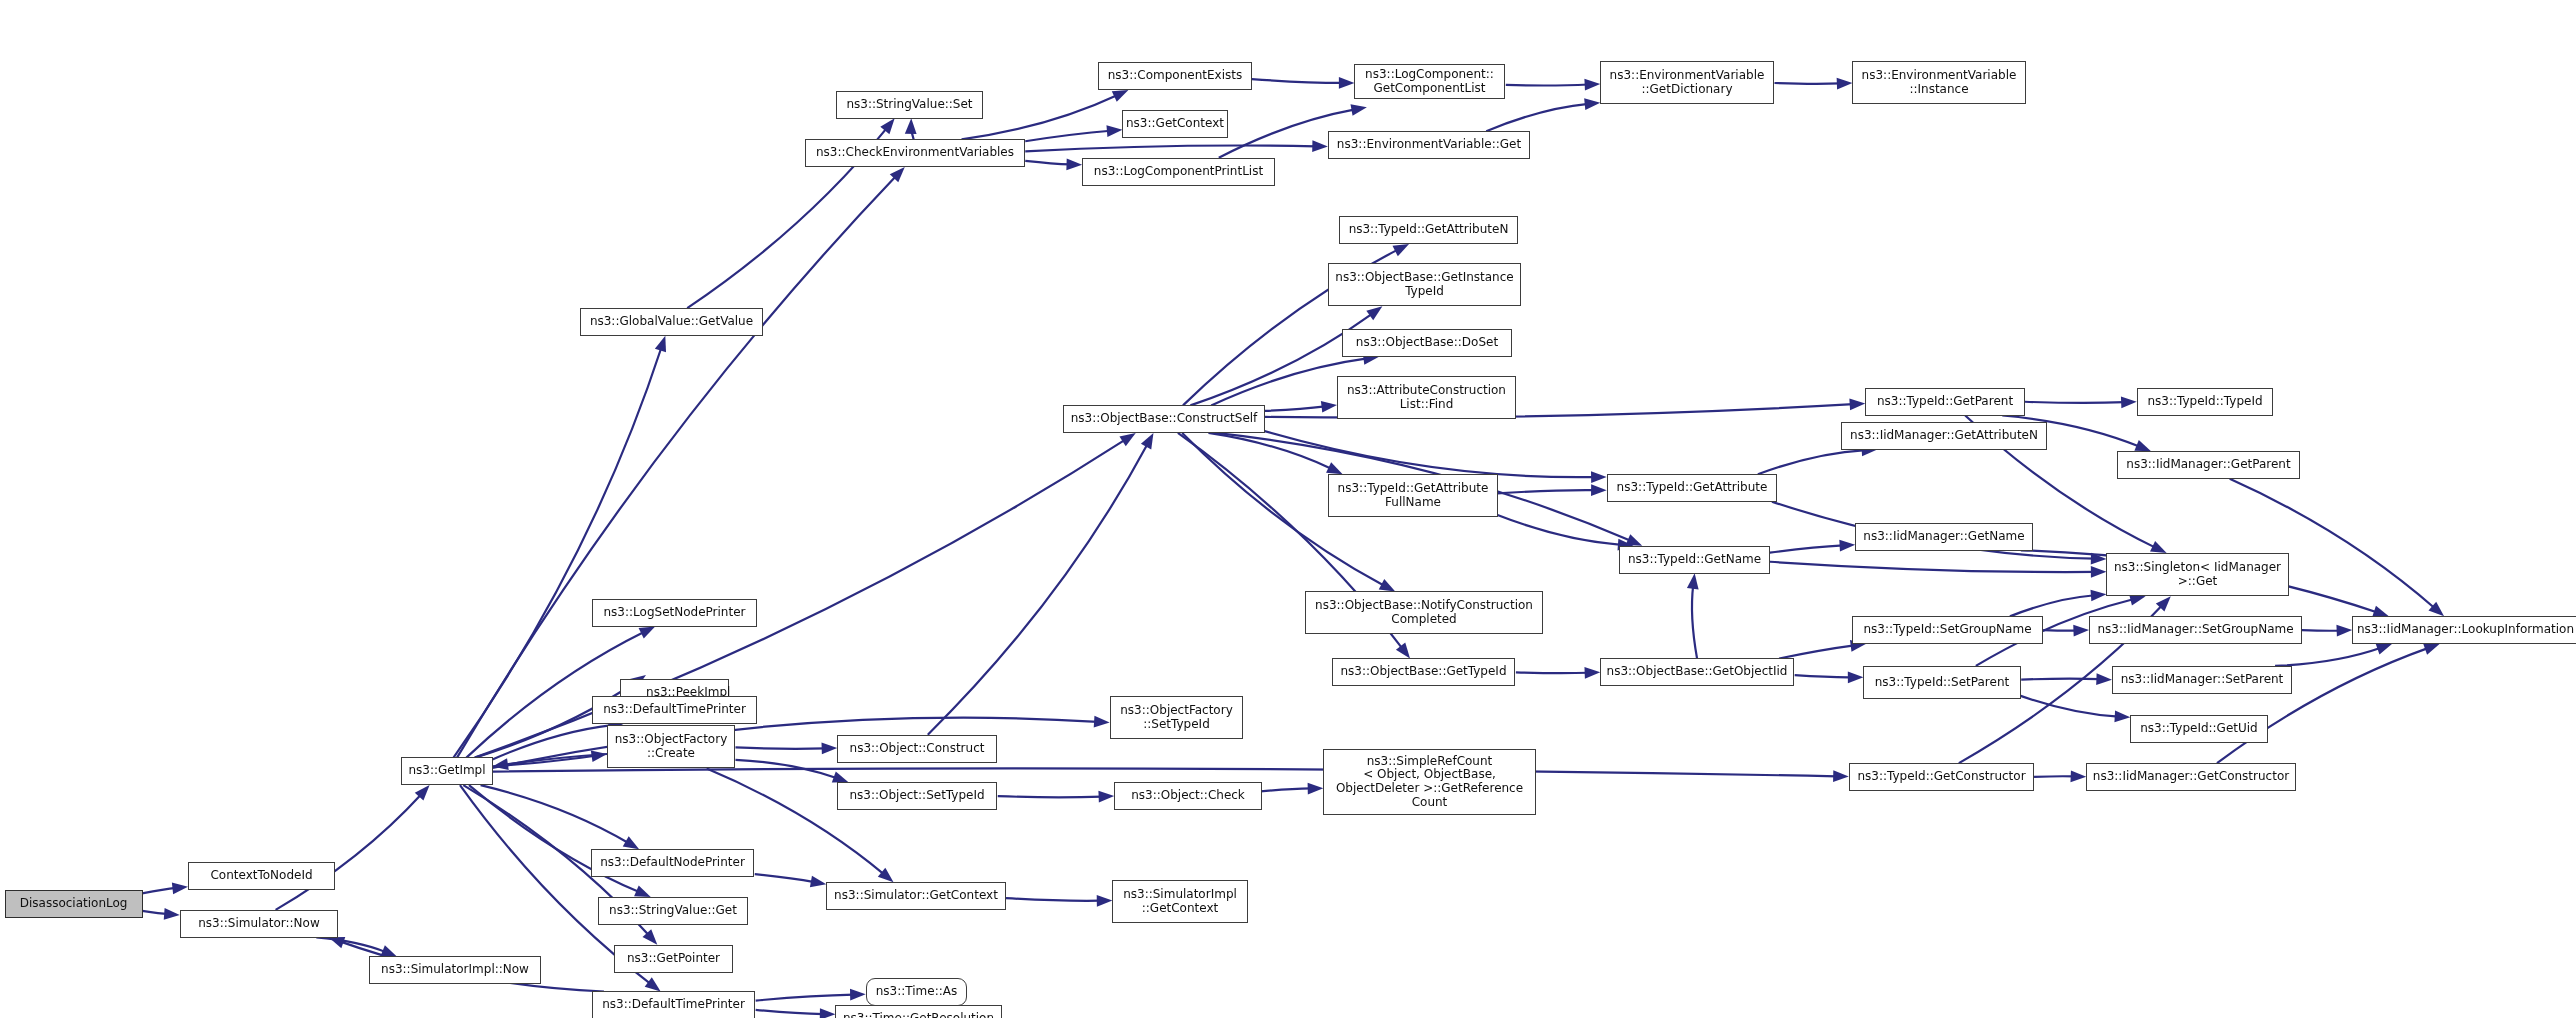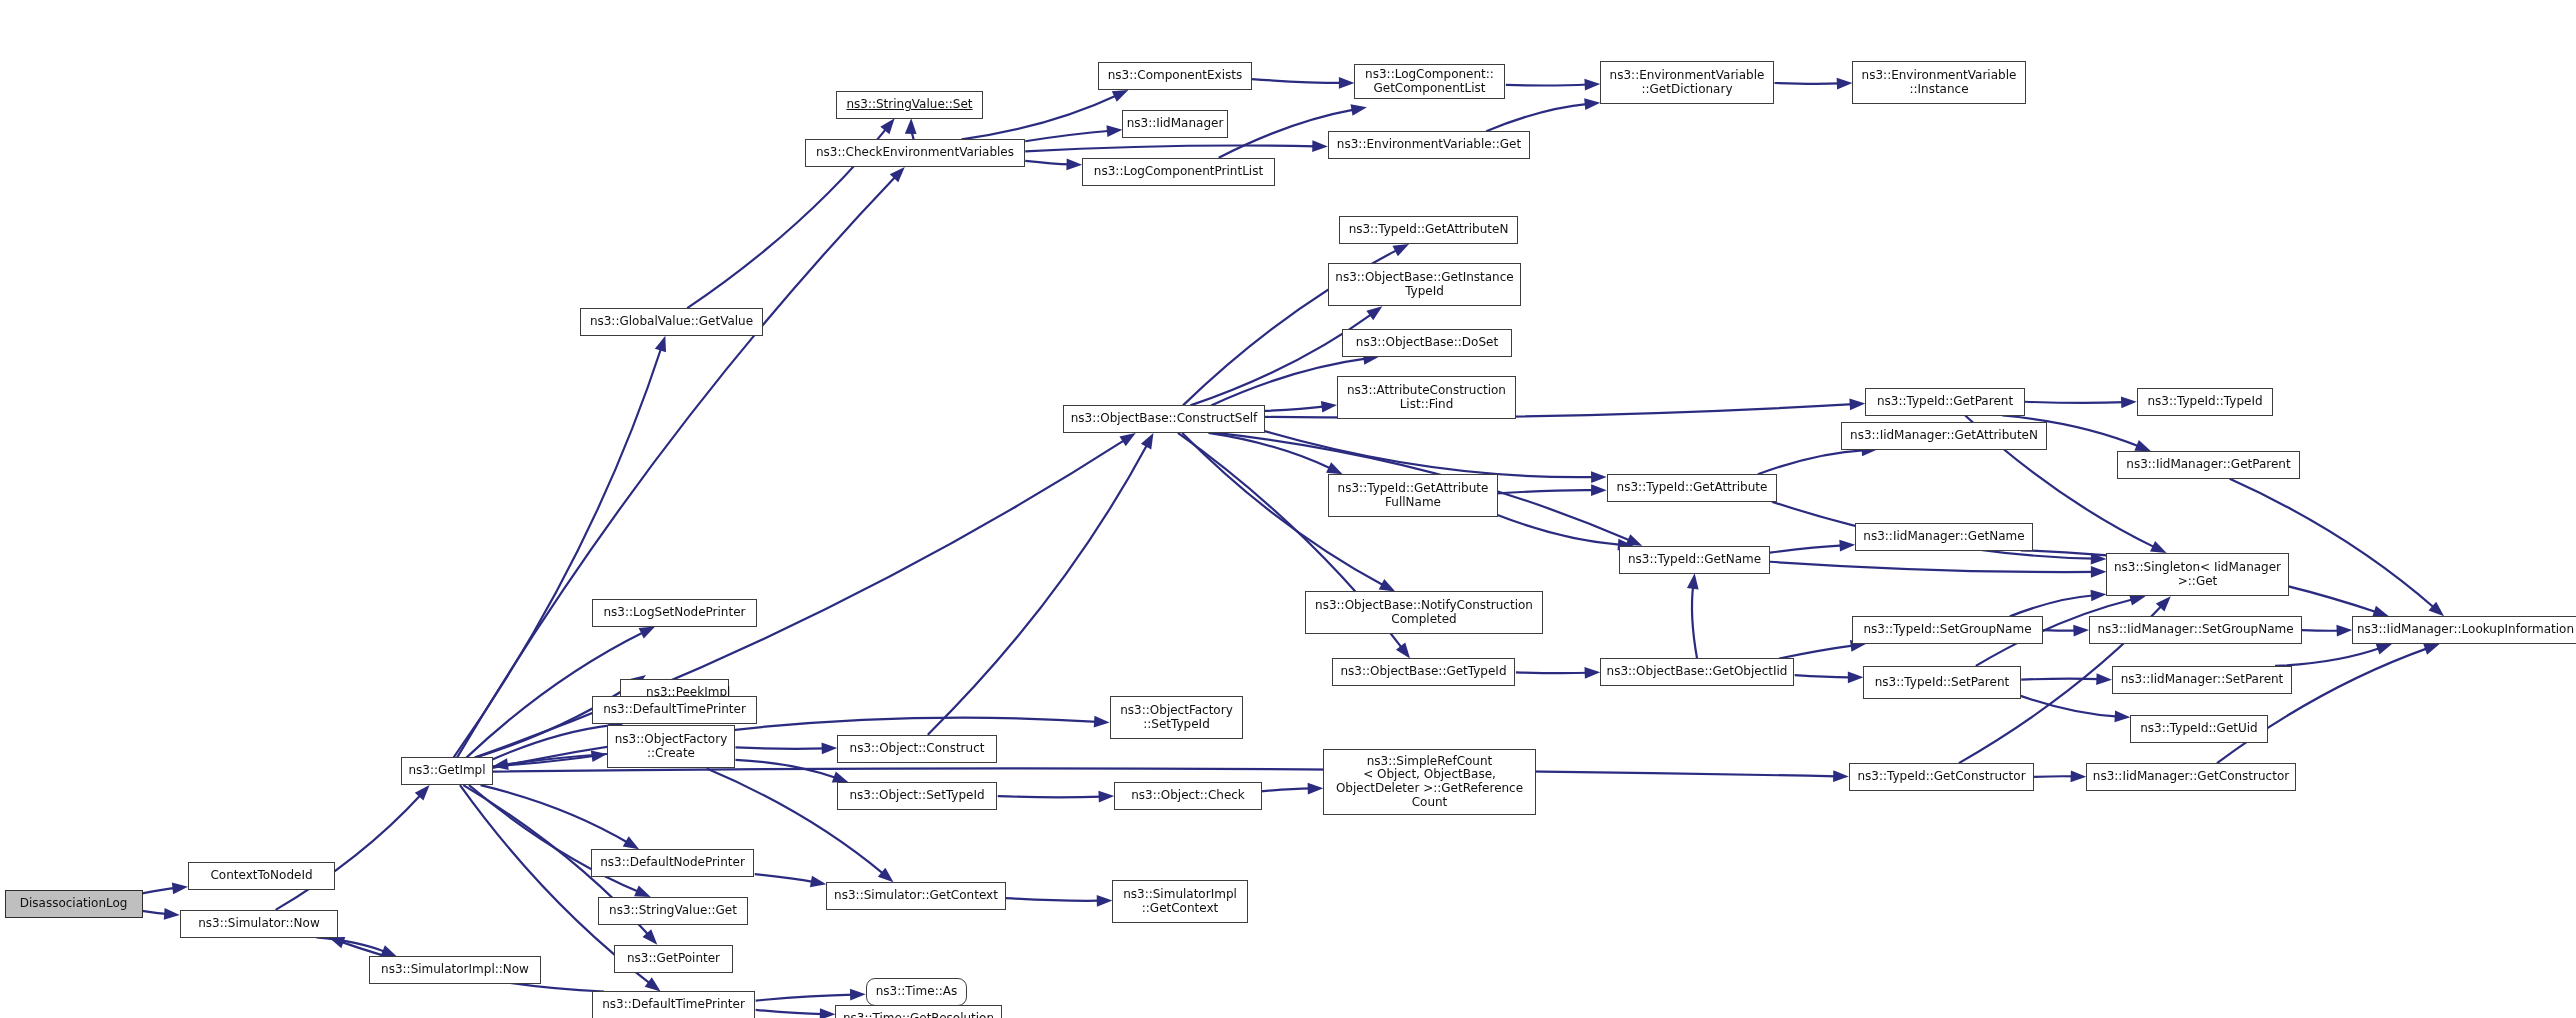--- a/index.html
+++ b/index.html
@@ -188,24 +188,24 @@
       <div class="node" style="left: 837px; top: 782px; width: 160px; height: 27.5px;">ns3::Object::SetTypeId</div>
       <div class="node" style="left: 826px; top: 882px; width: 180px; height: 27.5px;">ns3::Simulator::GetContext</div>
       <div class="node" style="left: 866px; top: 978px; width: 101px; height: 27.5px; border-radius: 9px;">ns3::Time::As</div>
       <div class="node" style="left: 835px; top: 1005px; width: 167px; height: 27.5px;">ns3::Time::GetResolution</div>
       <div class="node" style="left: 1110px; top: 696px; width: 133px; height: 43px;">ns3::ObjectFactory
 ::SetTypeId</div>
       <div class="node" style="left: 1114px; top: 782px; width: 148px; height: 27.5px;">ns3::Object::Check</div>
       <div class="node" style="left: 1112px; top: 880px; width: 136px; height: 43px;">ns3::SimulatorImpl
 ::GetContext</div>
       <div class="node" style="left: 580px; top: 308px; width: 183px; height: 27.5px;">ns3::GlobalValue::GetValue</div>
-      <div class="node" style="left: 836px; top: 91px; width: 147px; height: 27.5px; text-decoration: underline;">ns3::StringValue::Set</div>
+      <div class="node" style="left: 836px; top: 91px; width: 147px; height: 27.5px;">ns3::StringValue::Set</div>
       <div class="node" style="left: 805px; top: 139px; width: 220px; height: 27.5px;">ns3::CheckEnvironmentVariables</div>
       <div class="node" style="left: 1098px; top: 62px; width: 154px; height: 27.5px;">ns3::ComponentExists</div>
-      <div class="node" style="left: 1122px; top: 110px; width: 106px; height: 27.5px;">ns3::IidManager</div>
+      <div class="node" style="left: 1122px; top: 110px; width: 106px; height: 27.5px;">ns3::GetContext</div>
       <div class="node" style="left: 1082px; top: 158px; width: 193px; height: 27.5px;">ns3::LogComponentPrintList</div>
       <div class="node" style="left: 1354px; top: 64px; width: 151px; height: 35px;">ns3::LogComponent::
 GetComponentList</div>
       <div class="node" style="left: 1328px; top: 131px; width: 202px; height: 27.5px;">ns3::EnvironmentVariable::Get</div>
       <div class="node" style="left: 1600px; top: 61px; width: 174px; height: 43px;">ns3::EnvironmentVariable
 ::GetDictionary</div>
       <div class="node" style="left: 1852px; top: 61px; width: 174px; height: 43px;">ns3::EnvironmentVariable
 ::Instance</div>
       <div class="node" style="left: 1063px; top: 405px; width: 202px; height: 27.5px;">ns3::ObjectBase::ConstructSelf</div>
       <div class="node" style="left: 1339px; top: 216px; width: 179px; height: 27.5px;">ns3::TypeId::GetAttributeN</div>

